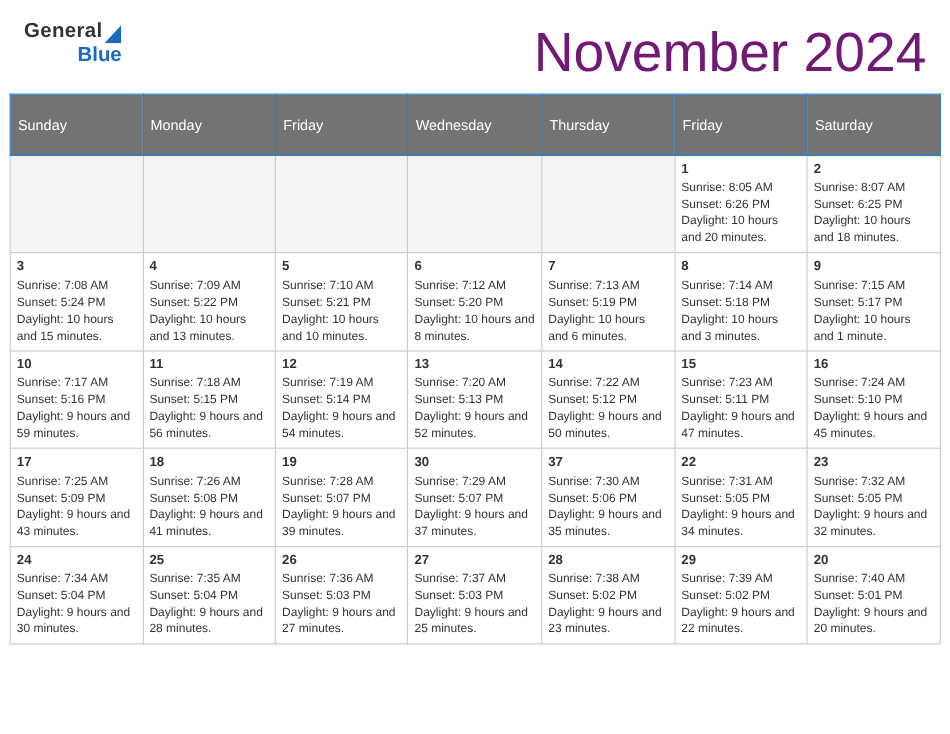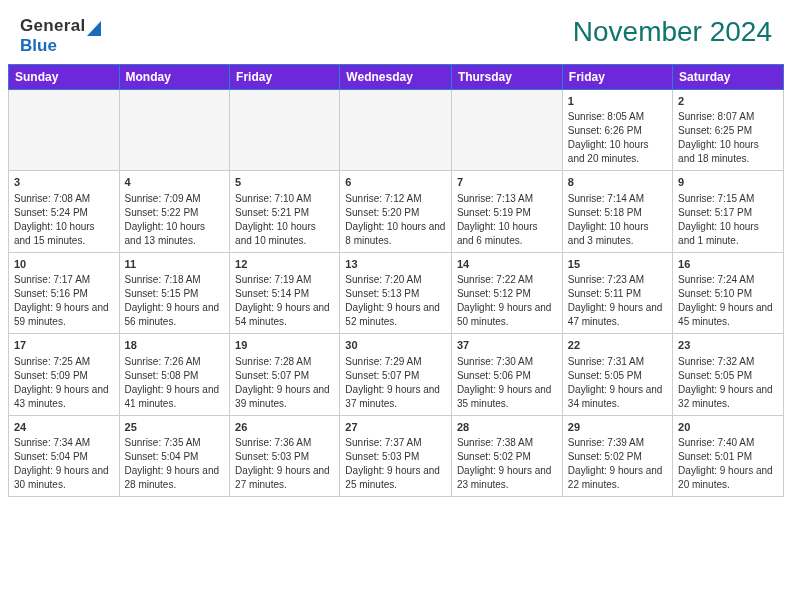--- a/index.html
+++ b/index.html
@@ -11,51 +11,51 @@
     }
     .header {
       display: flex;
       align-items: flex-start;
       justify-content: space-between;
       padding: 16px 20px 8px 20px;
     }
     .logo {
       display: flex;
       flex-direction: column;
-      align-items: flex-start;
+      align-items: flex-end;
     }
     .title-area {
       text-align: right;
     }
     .month-title {
-      font-size: 28px;
+      font-size: 46px;
       font-weight: normal;
-      color: #0f766e;
+      color: #701a75;
     }
     .location {
       font-size: 16px;
       color: #444;
     }
     .calendar {
       width: 100%;
       border-collapse: collapse;
       margin: 0 0 0 0;
       padding: 0 8px;
       font-size: 11px;
     }
     .calendar-wrapper {
       padding: 0 8px 8px 8px;
     }
     .calendar th {
-      background: #6d28d9;
+      background: #737373;
       color: #fff;
       text-align: left;
-      padding: 5px 6px;
+      padding: 18px 6px;
       font-size: 12px;
-      font-weight: bold;
+      font-weight: normal;
       border: 1px solid #2a7dd4;
     }
     .calendar td {
       vertical-align: top;
       border: 1px solid #ccc;
       padding: 4px 5px;
       width: 113px;
       min-height: 70px;
       background: #fff;
       font-size: 10.5px;

